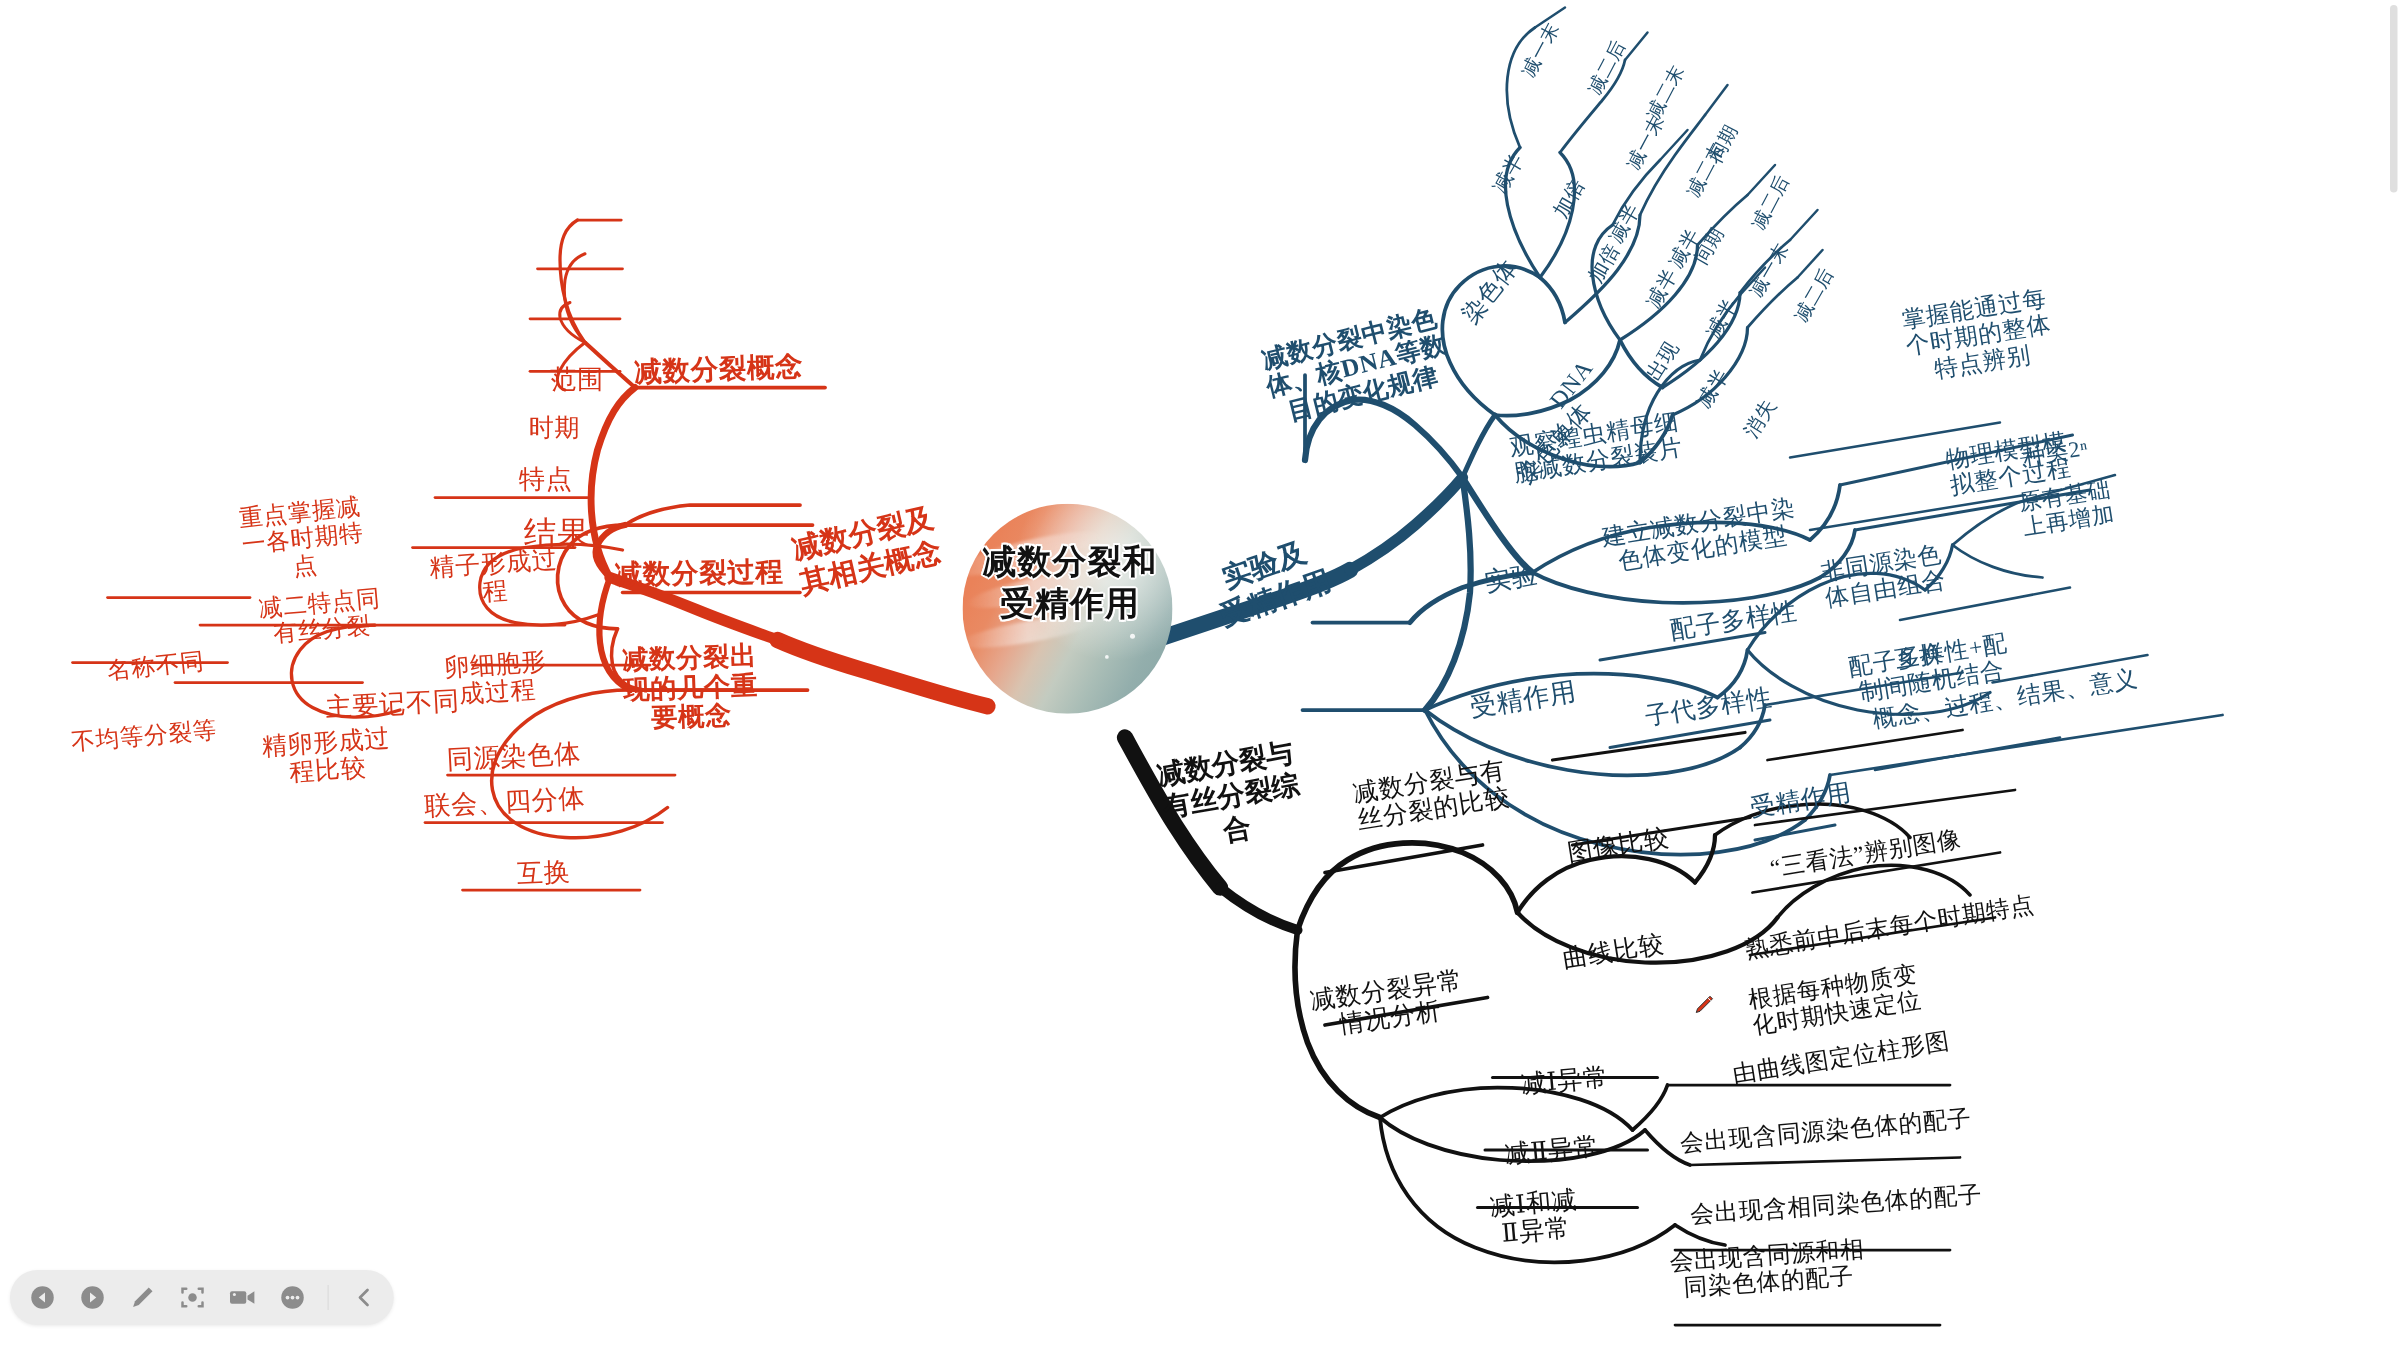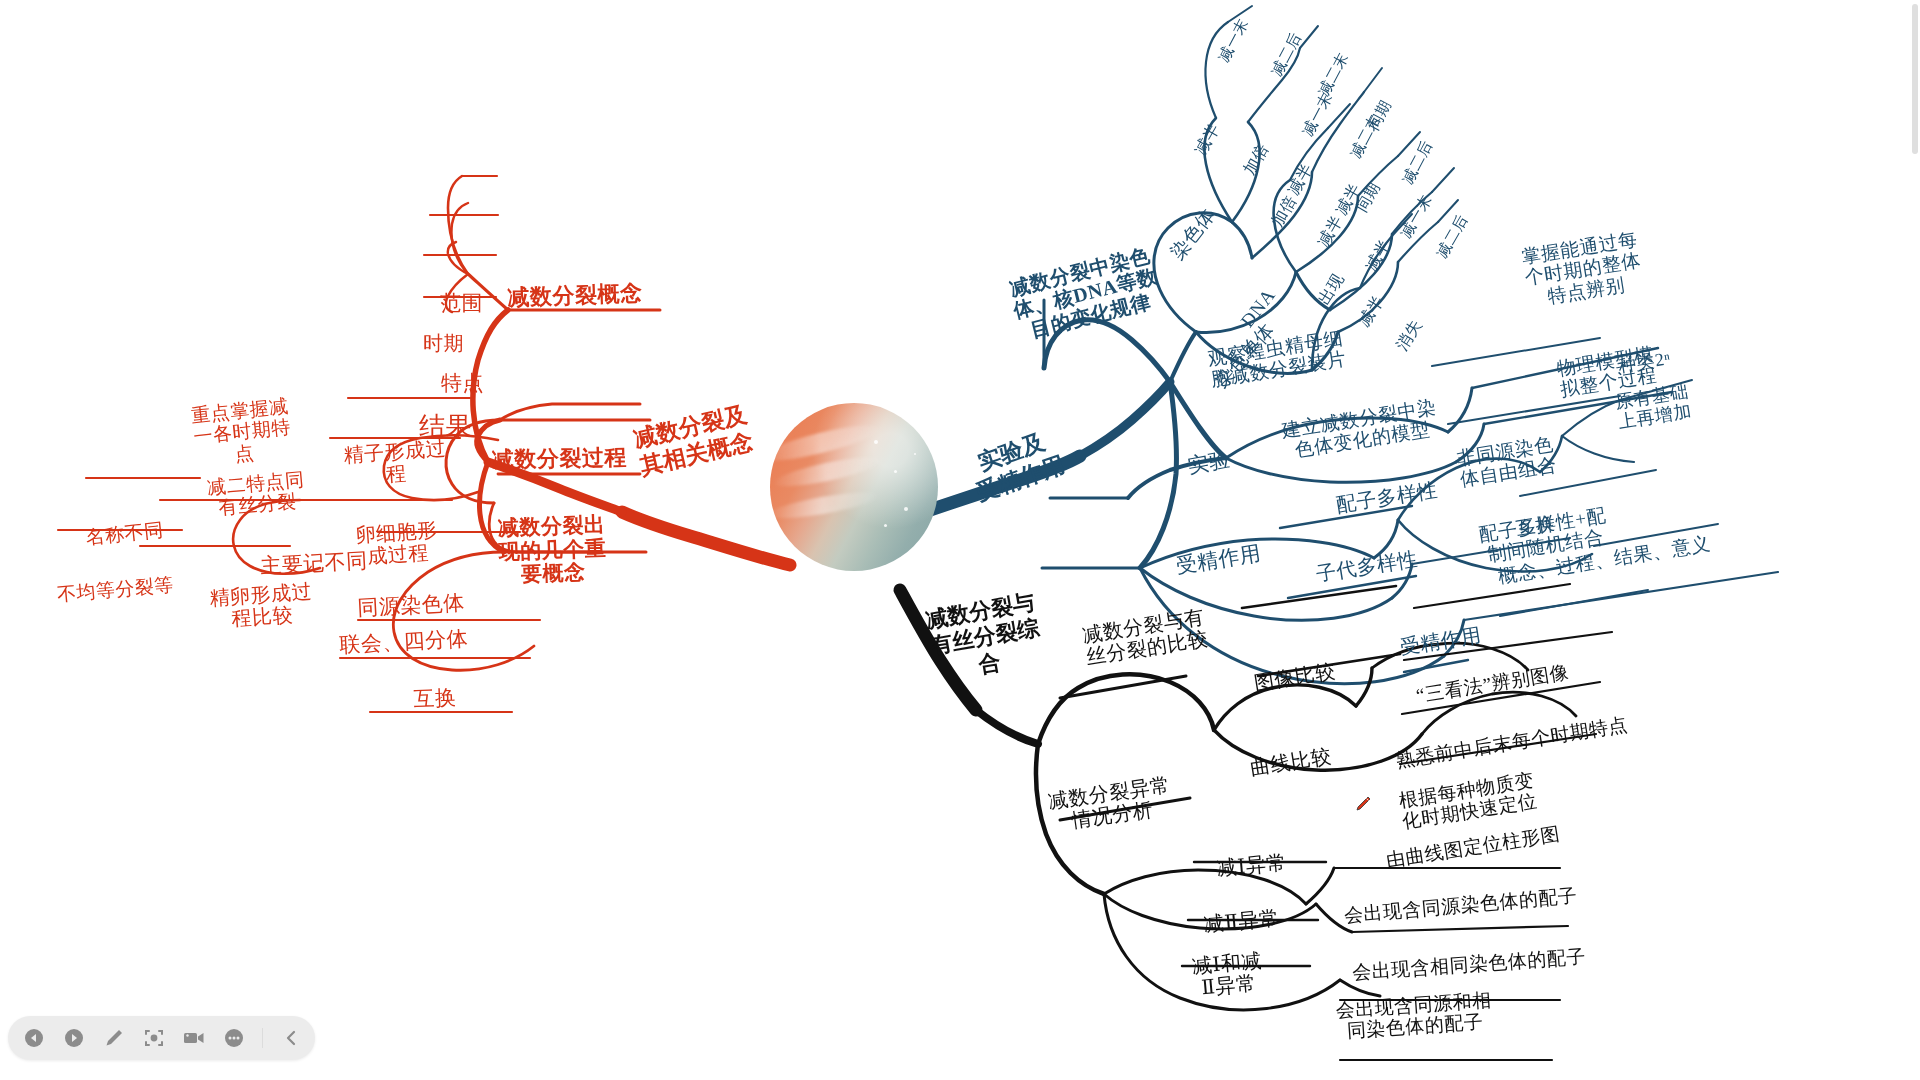--- a/index.html
+++ b/index.html
@@ -302,28 +302,30 @@
   <div id="center-node">
     <div class="streak" style="left:-6%;top:18%;width:72%;height:12%;transform:rotate(-14deg);"></div>
     <div class="streak" style="left:2%;top:36%;width:64%;height:11%;transform:rotate(-12deg);"></div>
     <div class="streak" style="left:-2%;top:56%;width:66%;height:10%;transform:rotate(-10deg);"></div>
     <div class="speck" style="left:62%;top:22%;width:4px;height:4px;"></div>
     <div class="speck" style="left:74%;top:40%;width:3px;height:3px;"></div>
     <div class="speck" style="left:80%;top:62%;width:4px;height:4px;"></div>
     <div class="speck" style="left:68%;top:72%;width:3px;height:3px;"></div>
     <div class="speck" style="left:86%;top:30%;width:2px;height:2px;"></div>
   </div>
+  <div id="center-title">减数分裂和
+受精作用</div>
 
   <div class="main-label red" style="left:636px; top:413px; font-size:23px; transform:rotate(-13deg); text-align:center;">减数分裂及
 其相关概念</div>
 
   <div class="node red bold" style="left:508px; top:286px; font-size:22px; transform:rotate(-2deg);">减数分裂概念</div>
   <div class="node red" style="left:440px; top:292px; font-size:21px;">范围</div>
   <div class="node red" style="left:423px; top:332px; font-size:20px;">时期</div>
-  <div class="node red" style="left:415px; top:372px; font-size:21px;margin-left:26px;">特点</div>
+  <div class="node red" style="left:415px; top:372px; font-size:21px;">特点</div>
   <div class="node red" style="left:419px; top:412px; font-size:26px;">结果</div>
 
   <div class="node red bold" style="left:492px; top:448px; font-size:22px; transform:rotate(-1deg);">减数分裂过程</div>
   <div class="node red" style="left:346px; top:444px; font-size:20px; transform:rotate(-4deg); text-align:center;">精子形成过
 程</div>
   <div class="node red" style="left:197px; top:405px; font-size:19px; transform:rotate(-6deg); text-align:center;">重点掌握减
 一各时期特
 点</div>
   <div class="node red" style="left:210px; top:477px; font-size:19px; transform:rotate(-5deg); text-align:center;">减二特点同
 有丝分裂</div>

